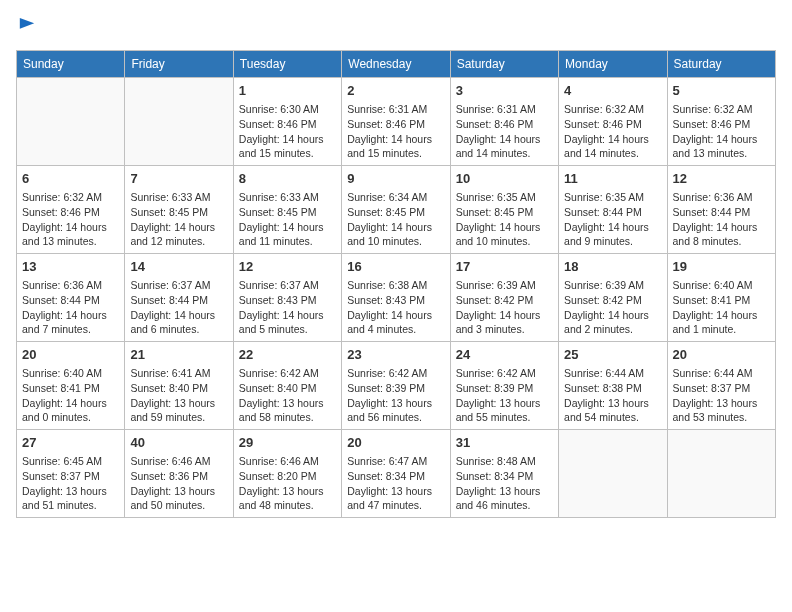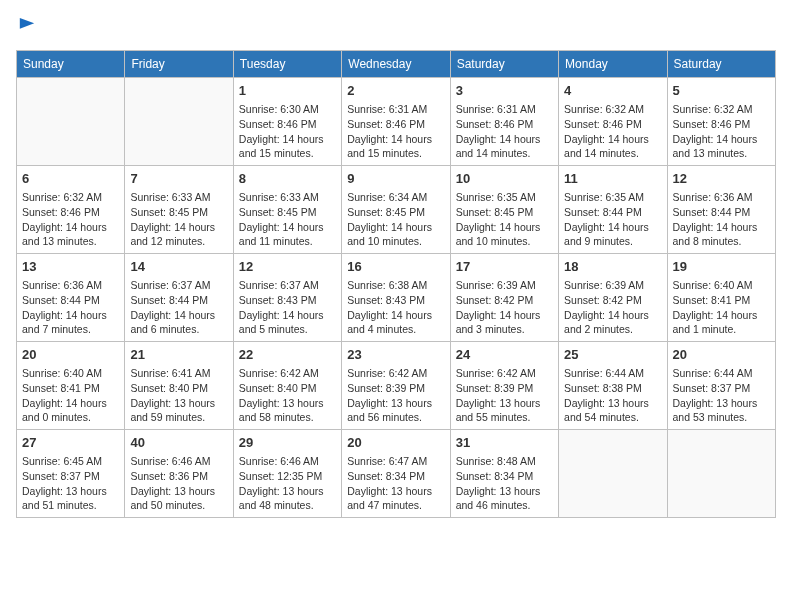--- a/index.html
+++ b/index.html
@@ -289,21 +289,21 @@
         </td>
         <td>
           <span class="day-number">40</span>
           <div class="day-info">Sunrise: 6:46 AM</div>
           <div class="day-info">Sunset: 8:36 PM</div>
           <div class="day-info">Daylight: 13 hours and 50 minutes.</div>
         </td>
         <td>
           <span class="day-number">29</span>
           <div class="day-info">Sunrise: 6:46 AM</div>
-          <div class="day-info">Sunset: 12:35 PM</div>
+          <div class="day-info">Sunset: 8:20 PM</div>
           <div class="day-info">Daylight: 13 hours and 48 minutes.</div>
         </td>
         <td>
           <span class="day-number">20</span>
           <div class="day-info">Sunrise: 6:47 AM</div>
           <div class="day-info">Sunset: 8:34 PM</div>
           <div class="day-info">Daylight: 13 hours and 47 minutes.</div>
         </td>
         <td>
           <span class="day-number">31</span>

